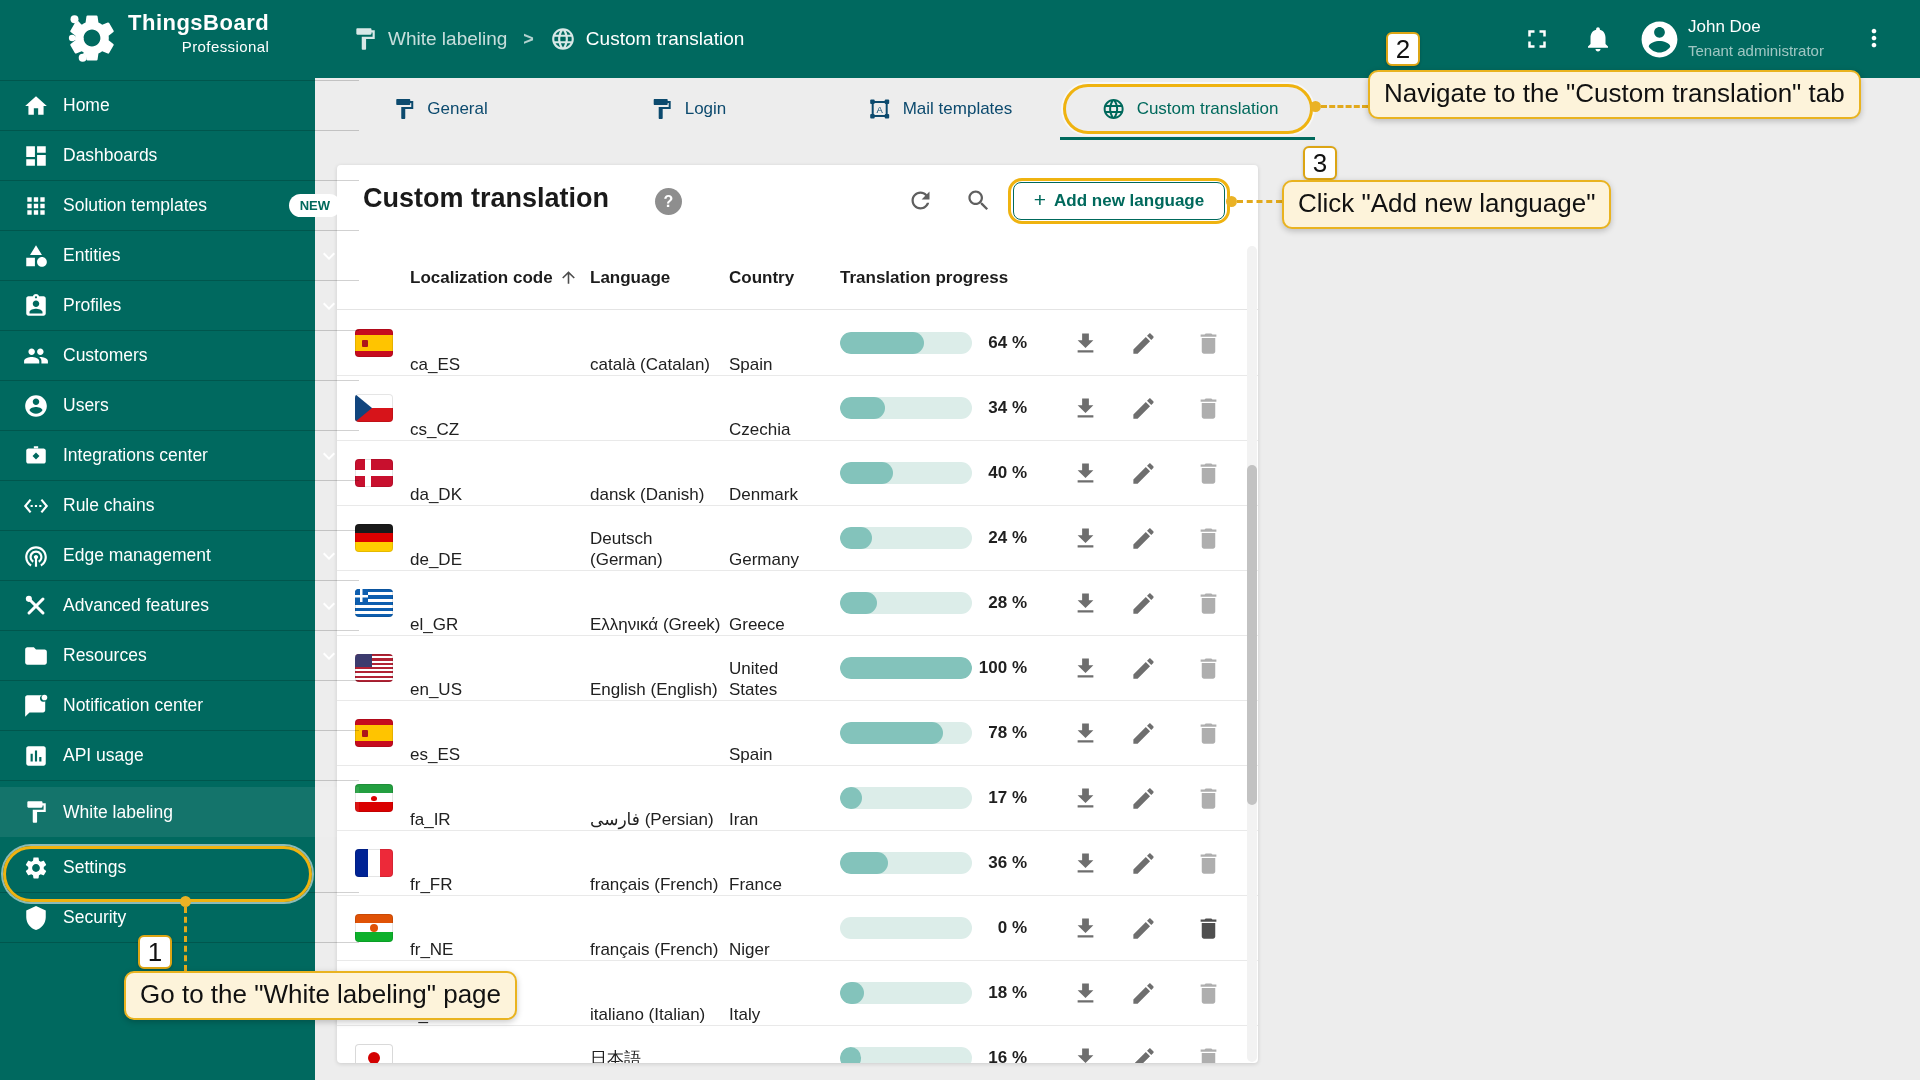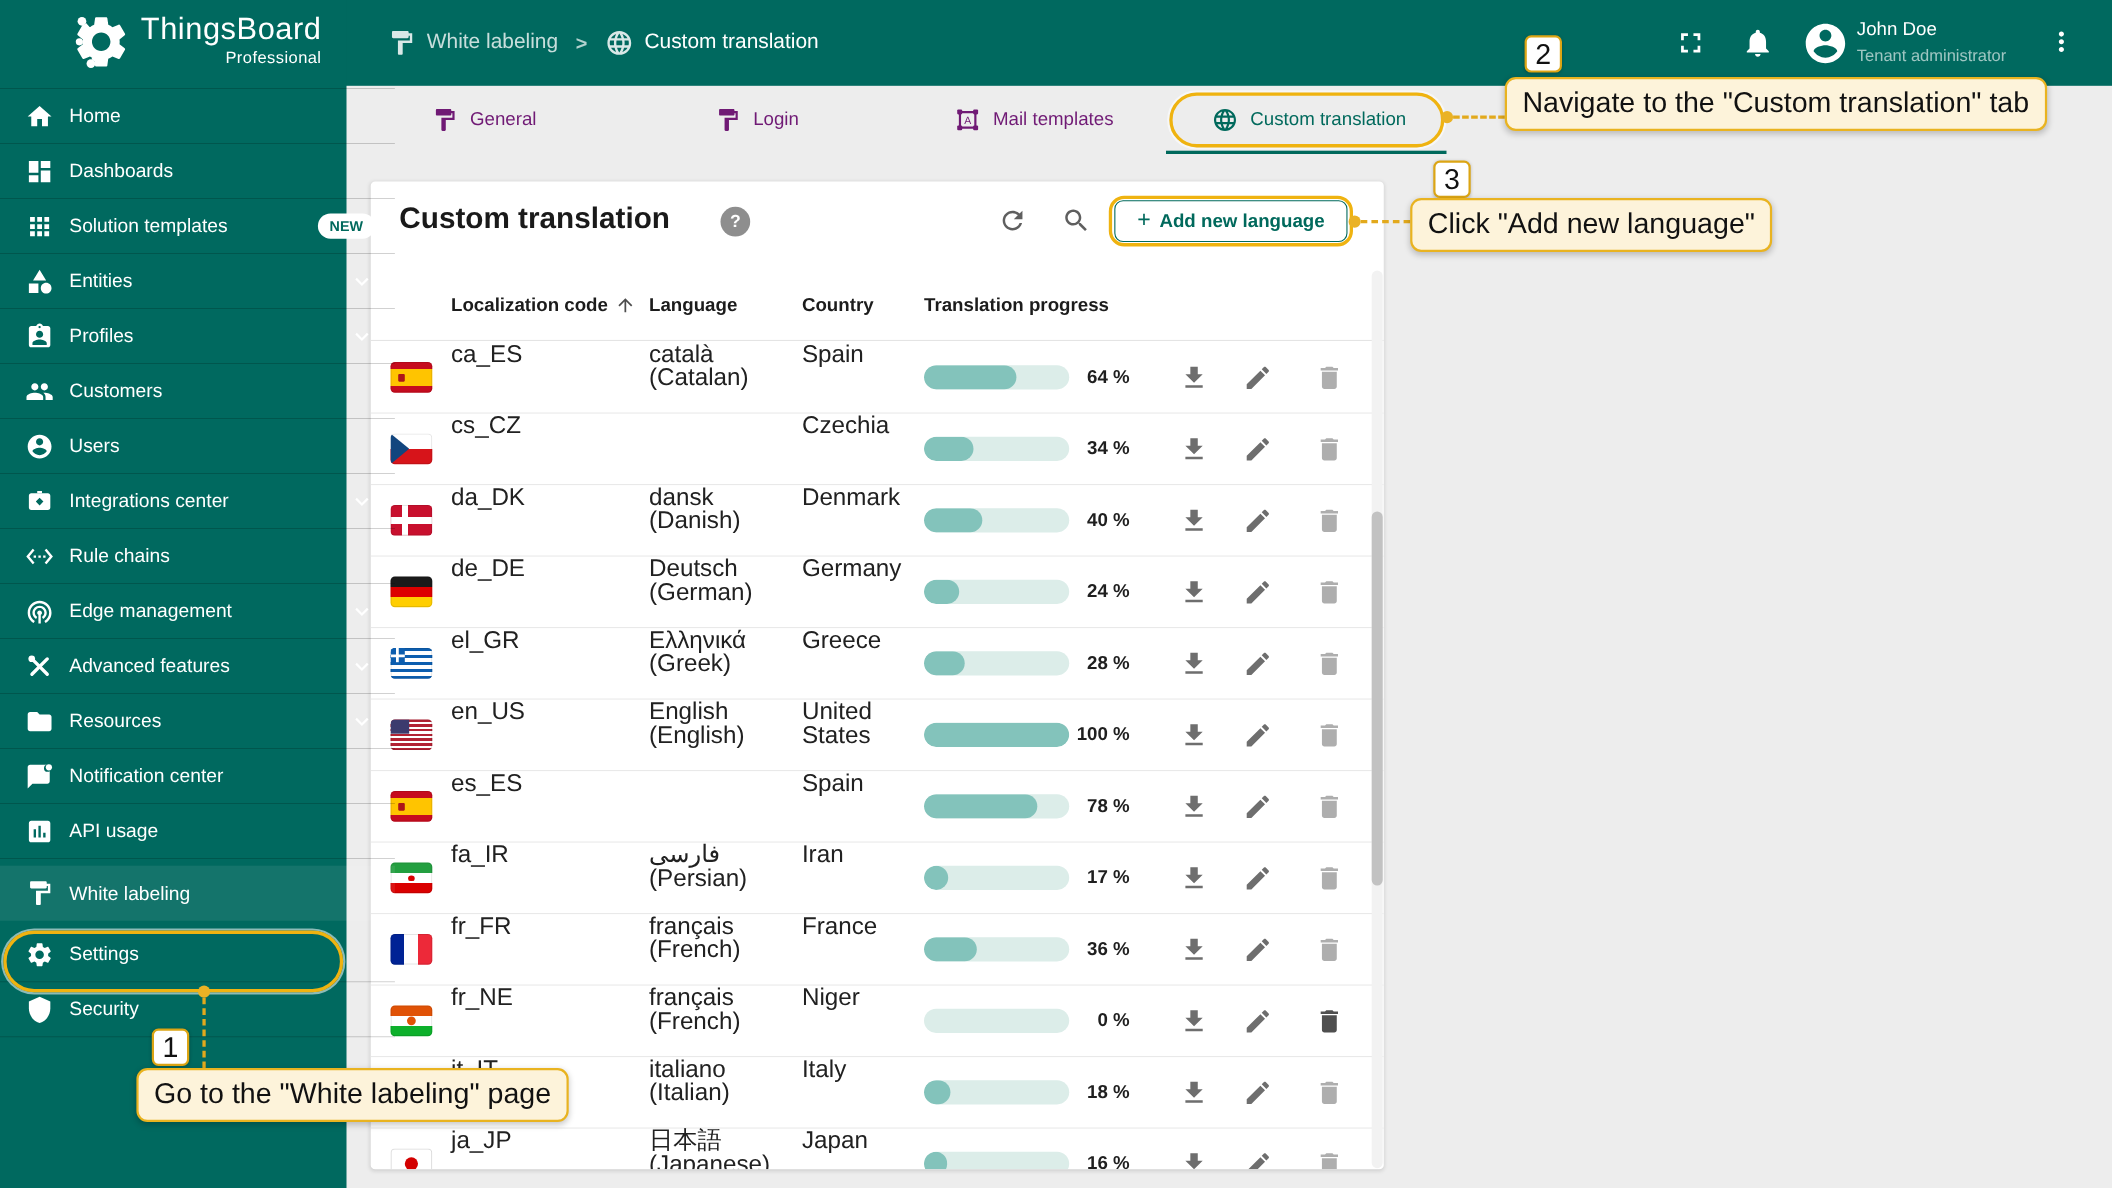--- a/index.html
+++ b/index.html
@@ -23,38 +23,38 @@
   .userblock { position:absolute; right:62px; top:17px; width:170px; }
   .username { font-size:17px; color:#fff; }
   .userrole { font-size:15px; color:rgba(255,255,255,.62); margin-top:5px; }
   .tb-kebab { position:absolute; right:32px; top:24px; width:28px; height:28px; }
 
   
   .logo { position:absolute; left:64px; top:10px; display:flex; z-index:5; color:#fff; }
   .logo-ico { width:56px; height:56px; }
   .logo-ico svg { width:100%; height:100%; }
   .logo-txt { margin-left:8px; }
-  .logo-title { font-size:28px; font-weight:400; letter-spacing:.5px; }
+  .logo-title { font-size:22px; font-weight:700; letter-spacing:.5px; }
   .logo-sub { font-size:15px; font-weight:300; text-align:right; margin-top:2px; letter-spacing:.4px; }
 
   
   .sidebar { position:absolute; left:0; top:0; width:315px; height:1080px; background:#00695f; z-index:4; }
   .side-items { position:absolute; left:0; top:80px; width:359px; border-top:1px solid rgba(0,0,0,.18); }
   .side-item { position:relative; height:50px; display:flex; align-items:center; padding:0 18px 0 23px; border-bottom:1px solid rgba(0,0,0,.18); cursor:pointer; color:#fff; }
   .side-item.selected { background:rgba(255,255,255,.08); margin:6px 0; border-bottom:none; }
   .si-icon { width:26px; height:26px; flex:0 0 26px; color:#fff; }
   .si-icon svg { width:100%; height:100%; }
   .si-label { font-size:17.5px; font-weight:500; margin-left:14px; white-space:nowrap; }
   .si-badge { margin-left:auto; background:#fff; color:#00695c; font-size:13px; font-weight:700; padding:4px 11px; border-radius:12px; }
   .si-chev { margin-left:auto; width:24px; height:24px; color:#fff; }
   .si-chev svg { width:100%; height:100%; }
 
   
   .tabstrip { position:absolute; left:315px; top:78px; width:1605px; height:62px; background:#ededed; z-index:2; }
-  .tab { position:absolute; top:0; height:62px; transform:translateX(-50%); display:flex; align-items:center; gap:11px; cursor:pointer; color:#701a75; }
+  .tab { position:absolute; top:0; height:62px; transform:translateX(-50%); display:flex; align-items:center; gap:11px; cursor:pointer; color:#0c4a6e; }
   .tab .t-ico { width:24px; height:24px; }
   .tab .t-ico svg { width:100%; height:100%; }
   .tab .t-label { font-size:17px; font-weight:500; white-space:nowrap; }
   .tab.active { color:#00695c; }
   .tab-underline { position:absolute; left:1060px; top:137px; width:255px; height:3px; background:#00695c; z-index:2; }
 
   
   .card { position:absolute; left:337px; top:165px; width:921px; height:898px; background:#fff; border-radius:4px; box-shadow:0 1px 4px rgba(0,0,0,.14); z-index:2; overflow:hidden; }
   .card-title { position:absolute; left:26px; top:18px; font-size:27px; font-weight:700; color:#1a1a1a; }
   .help-ico { position:absolute; left:318px; top:23px; width:27px; height:27px; background:#8e8e8e; color:#fff; border-radius:50%; font-size:16px; font-weight:700; display:flex; align-items:center; justify-content:center; cursor:pointer; }
@@ -66,21 +66,21 @@
   .add-plus { font-size:21px; font-weight:500; margin-top:-2px; }
 
   .thead { position:absolute; left:0; top:80px; width:921px; height:65px; border-bottom:1px solid #e4e4e4; }
   .th { position:absolute; top:0; height:65px; display:flex; align-items:center; font-size:17px; font-weight:700; color:#1c1c1c; cursor:pointer; }
   .th-code { left:73px; } .th-lang { left:253px; } .th-country { left:392px; } .th-progress { left:503px; }
   .sort-arrow { width:19px; height:19px; color:#4d4d4d; margin-left:6px; }
   .sort-arrow svg { width:100%; height:100%; }
 
   .rows { position:absolute; left:0; top:146px; width:921px; height:752px; overflow:hidden; }
   .trow { position:relative; height:65px; border-bottom:1px solid #e9e9e9; cursor:pointer; }
-  .cell { position:absolute; top:0; height:100%; display:flex; flex-direction:column; justify-content:flex-start; font-size:22px; color:#212121; line-height:21px; }
+  .cell { position:absolute; top:0; height:100%; display:flex; flex-direction:column; justify-content:flex-end; font-size:17px; color:#212121; line-height:21px; }
   .c-code { left:73px; } .c-lang { left:253px; width:134px; } .c-country { left:392px; width:95px; }
   .flag { position:absolute; left:18px; top:18px; width:38px; height:28px; border-radius:4px; overflow:hidden; box-shadow:inset 0 0 0 1px rgba(0,0,0,.10); }
   .flag::after { content:""; position:absolute; }
   .flag-es { background:linear-gradient(180deg,#c60b1e 0 22%,#ffc400 22% 78%,#c60b1e 78%); }
   .flag-es::after { left:7px; top:11px; width:6px; height:7px; background:#ad1519; border-radius:1px; }
   .flag-cz { background:linear-gradient(180deg,#fff 0 50%,#d7141a 50%); }
   .flag-cz::after { left:0; top:0; border-top:14px solid transparent; border-bottom:14px solid transparent; border-left:17px solid #11457e; }
   .flag-dk { background:linear-gradient(90deg,transparent 0 10px,#fff 10px 16px,transparent 16px),linear-gradient(180deg,transparent 0 11px,#fff 11px 17px,transparent 17px),#c8102e; }
   .flag-de { background:linear-gradient(180deg,#1a1a1a 0 33%,#dd0000 33% 66%,#ffce00 66%); }
   .flag-gr { background:repeating-linear-gradient(180deg,#0d5eaf 0 3.2px,#fff 3.2px 6.3px); }

